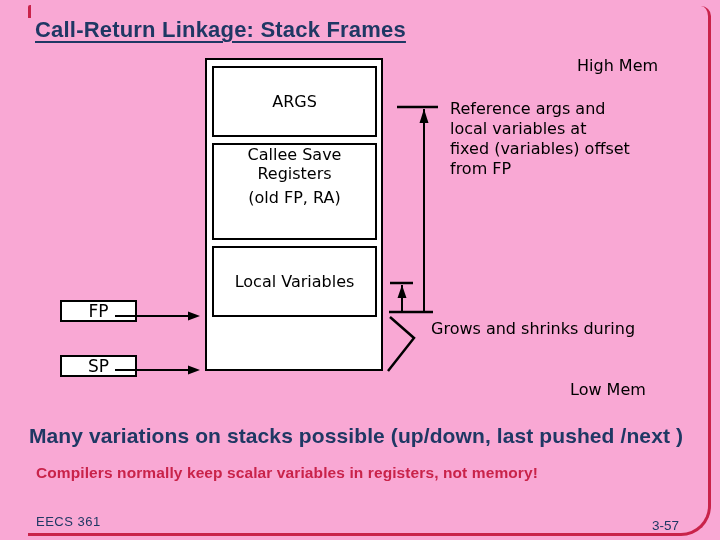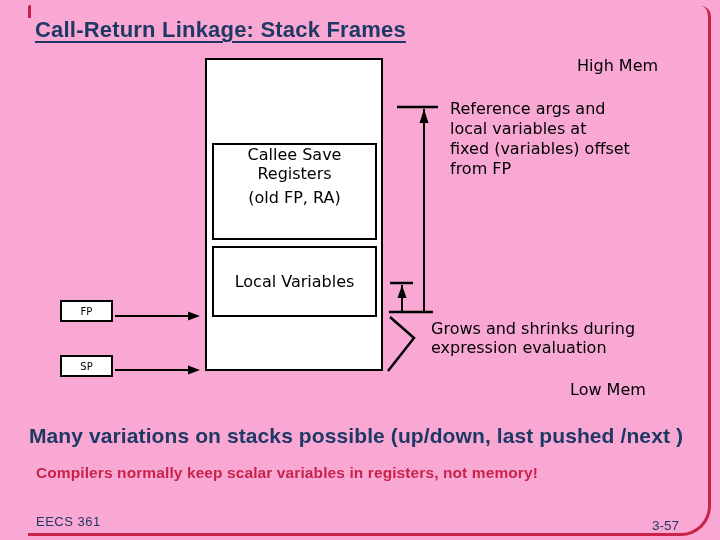--- a/index.html
+++ b/index.html
@@ -26,21 +26,21 @@
   .dfont{font-family:"DejaVu Sans",sans-serif;}
   .mem-label{position:absolute;font-size:16px;font-weight:500;}
   .high{left:577px;top:56px;}
   .low{left:570px;top:380px;}
   .obox{position:absolute;border:2px solid #000;background:#fff;box-sizing:border-box;}
   .stack-outer{left:205px;top:58px;width:178px;height:313px;}
   .args-box{left:212px;top:66px;width:165px;height:71px;display:flex;align-items:center;justify-content:center;font-size:16px;}
   .callee-box{left:212px;top:143px;width:165px;height:97px;text-align:center;font-size:16px;line-height:19px;}
   .callee-box .oldfp{margin-top:5px;}
   .local-box{left:212px;top:246px;width:165px;height:71px;display:flex;align-items:center;justify-content:center;font-size:16px;}
-  .ptr-box{width:53px;height:22px;display:flex;align-items:center;justify-content:center;font-size:10px;text-align:right;}
+  .ptr-box{width:77px;height:22px;display:flex;align-items:center;justify-content:center;font-size:17px;text-align:right;}
   .fp-box{left:60px;top:300px;}
   .sp-box{left:60px;top:355px;}
   .overlay{position:absolute;left:0;top:0;width:720px;height:540px;pointer-events:none;}
   .note{position:absolute;font-size:16px;line-height:20px;font-weight:500;}
   .ref-note{left:450px;top:99px;}
   .grows-note{left:431px;top:319px;line-height:19px;}
   .bottom-note{position:absolute;font-weight:bold;letter-spacing:0.1px;}
   .note-navy{left:29px;top:424px;font-size:21px;color:var(--navy);font-weight:600;}
   .note-red{left:36px;top:464px;font-size:15.5px;color:var(--red);}
   .footer{position:absolute;color:var(--navy);}
@@ -55,20 +55,23 @@
   <div class="border-frag"></div>
   <div class="border-main"></div>
 
   <h1 class="title">Call-Return Linkage: Stack Frames</h1>
 
   <div class="mem-label high dfont">High Mem</div>
   <div class="mem-label low dfont">Low Mem</div>
 
   <div class="obox stack-outer"></div>
 
+  <div class="obox args-box dfont">
+    <span>ARGS</span>
+  </div>
 
   <div class="obox callee-box dfont">
     <div>Callee Save</div>
     <div>Registers</div>
     <div class="oldfp">(old FP, RA)</div>
   </div>
 
   <div class="obox local-box dfont">
     <span>Local Variables</span>
   </div>
@@ -110,21 +113,20 @@
 
   <div class="note ref-note dfont">
     <div>Reference args and</div>
     <div>local variables at</div>
     <div>fixed (variables) offset</div>
     <div>from FP</div>
   </div>
 
   <div class="note grows-note dfont">
     <div>Grows and shrinks during</div>
-    <div>expression evaluation</div>
   </div>
 
   <div class="bottom-note note-navy">Many variations on stacks possible (up/down, last pushed /next )</div>
   <div class="bottom-note note-red">Compilers normally keep scalar variables in registers, not memory!</div>
 
   <div class="footer footer-left">EECS 361</div>
   <div class="footer footer-right">3-57</div>
 
 </div>
 

